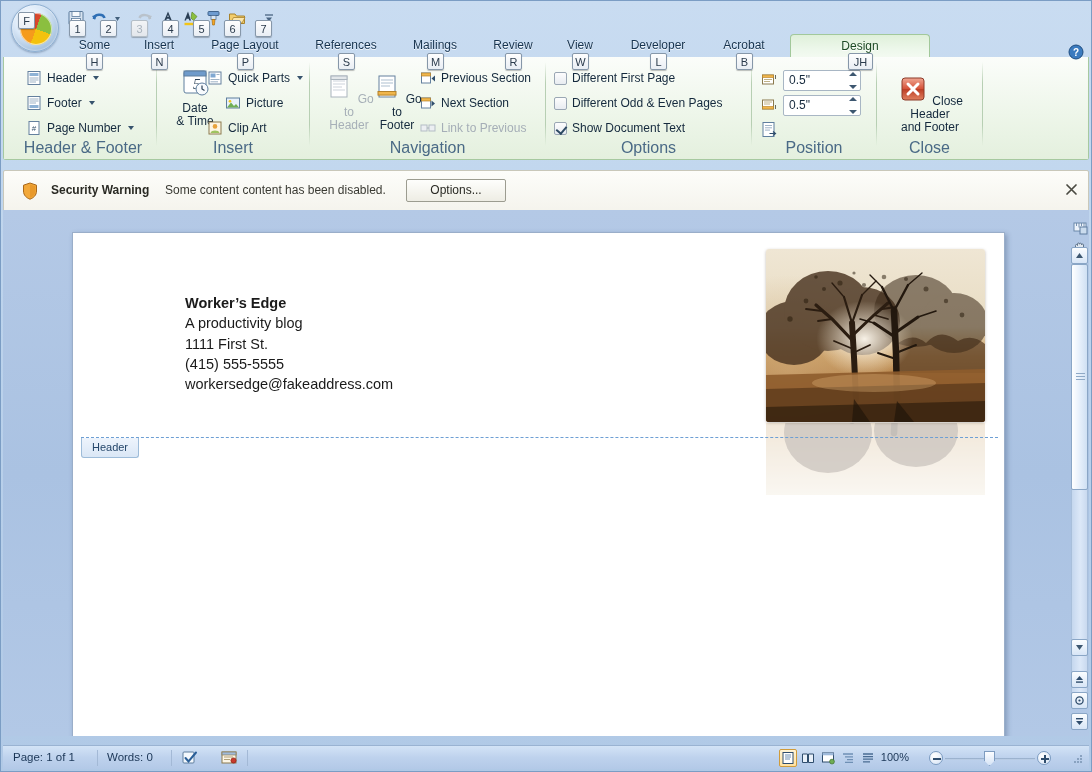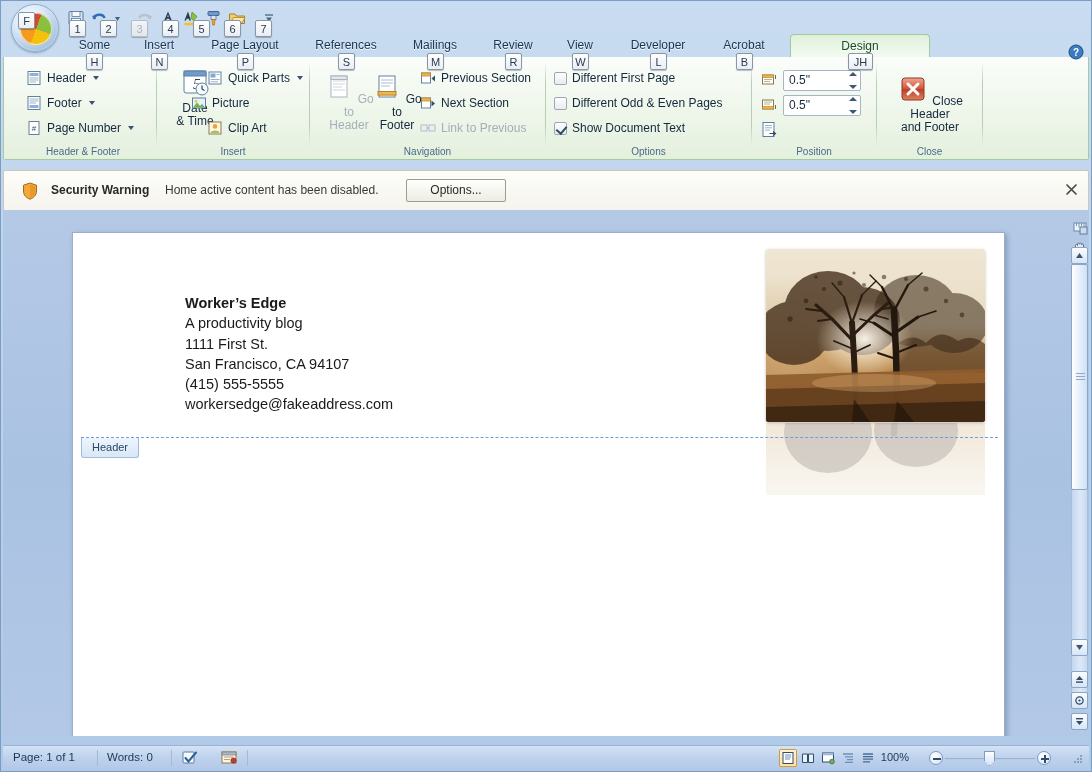--- a/index.html
+++ b/index.html
@@ -114,21 +114,21 @@
     background:linear-gradient(to bottom,#f6fbf4 0%,#eaf4e6 62%,#e1eeda 100%);
     border:1px solid #a6c9a0; border-top:none;
     border-radius:0 0 3px 3px;
   }
   .ribbon-inner{ position:absolute; left:0; top:0; right:0; bottom:0;
      background:linear-gradient(to bottom,#fbfdfa 0%,#eef6ea 55%,#e4f0de 100%); }
 
   .grp{ position:absolute; top:2px; height:99px; }
   .grp-title{
     position:absolute; bottom:1px; left:0; width:100%; text-align:center;
-    font-size:10px; color:#4a6a86;
+    font-size:16px; color:#4a6a86;
   }
   .grp-sep{ position:absolute; top:5px; width:1px; height:84px;
     background:linear-gradient(to bottom,rgba(160,190,160,0),#b7cfb3 25%,#b7cfb3 75%,rgba(160,190,160,0)); }
 
   
   .cmd{
     position:absolute; display:flex; align-items:center; gap:5px; height:22px;
     font-size:12px; color:#14293d; white-space:nowrap;
   }
   .cmd.dis{ color:#a5aeb7; }
@@ -438,21 +438,21 @@
           <span class="ico">
             <svg width="16" height="16" viewBox="0 0 16 16">
               <rect x="2" y="2" width="12" height="12" fill="#fff" stroke="#64809e"></rect>
               <rect x="3.5" y="3.5" width="5" height="4" fill="#7fa8d2"></rect>
               <path d="M9.5 4.5 H12.5 M3.5 9.5 H12.5 M3.5 11.8 H11" stroke="#9fb3c6" stroke-width="1"></path>
             </svg>
           </span>
           <span>Quick Parts</span>
           <span class="caret"></span>
         </div>
-        <div class="cmd" style="left:34px; top:33px;">
+        <div class="cmd" style="left:68px; top:33px;">
           <span class="ico">
             <svg width="16" height="16" viewBox="0 0 16 16">
               <rect x="1.5" y="3" width="13" height="10" fill="#e7f1fa" stroke="#5f7e9e"></rect>
               <circle cx="5" cy="6.2" r="1.3" fill="#f2c417"></circle>
               <path d="M2 12.5 L6 7.5 L9 11 L11 9 L14 12.5 Z" fill="#6fae54"></path>
             </svg>
           </span>
           <span>Picture</span>
         </div>
         <div class="cmd" style="left:50px; top:58px;">
@@ -621,37 +621,36 @@
   </div>
 
   <div class="msgbar">
     <div class="msg-shield">
       <svg width="16" height="18" viewBox="0 0 16 18">
         <path d="M8 1 L14.5 3.2 V9 C14.5 13.4 11.3 16 8 17.2 C4.7 16 1.5 13.4 1.5 9 V3.2 Z" fill="#f2a83a" stroke="#a9681a" stroke-width="1"></path>
         <path d="M8 2.4 L13.2 4.2 V9 C13.2 12.5 10.6 14.8 8 15.8 Z" fill="#e08d1f" opacity=".55"></path>
       </svg>
     </div>
     <div class="msg-strong">Security Warning</div>
-    <div class="msg-text">Home active content has been disabled.</div>
+    <div class="msg-text">Some content content has been disabled.</div>
     <div class="msg-btn">Options...</div>
     <div class="msg-close">
       <svg width="13" height="13" viewBox="0 0 13 13">
         <path d="M2 2 L11 11 M11 2 L2 11" stroke="#4a4a42" stroke-width="1.7" stroke-linecap="round"></path>
       </svg>
     </div>
   </div>
 
   <div class="docarea">
     <div class="page">
 
       <div class="lh-text">
         <div class="lh-line b">Worker’s Edge</div>
         <div class="lh-line">A productivity blog</div>
         <div class="lh-line">1111 First St.</div>
-        <div class="lh-line">San Francisco, CA 94107</div>
         <div class="lh-line">(415) 555-5555</div>
         <div class="lh-line">workersedge@fakeaddress.com</div>
       </div>
 
       <div class="tree-photo">
         <svg width="219" height="173" viewBox="0 0 219 173" preserveAspectRatio="none">
           <defs>
             <linearGradient id="sky" x1="0" y1="0" x2="0" y2="1">
               <stop offset="0" stop-color="#efe6d4"></stop>
               <stop offset="0.45" stop-color="#e8dcc2"></stop>

